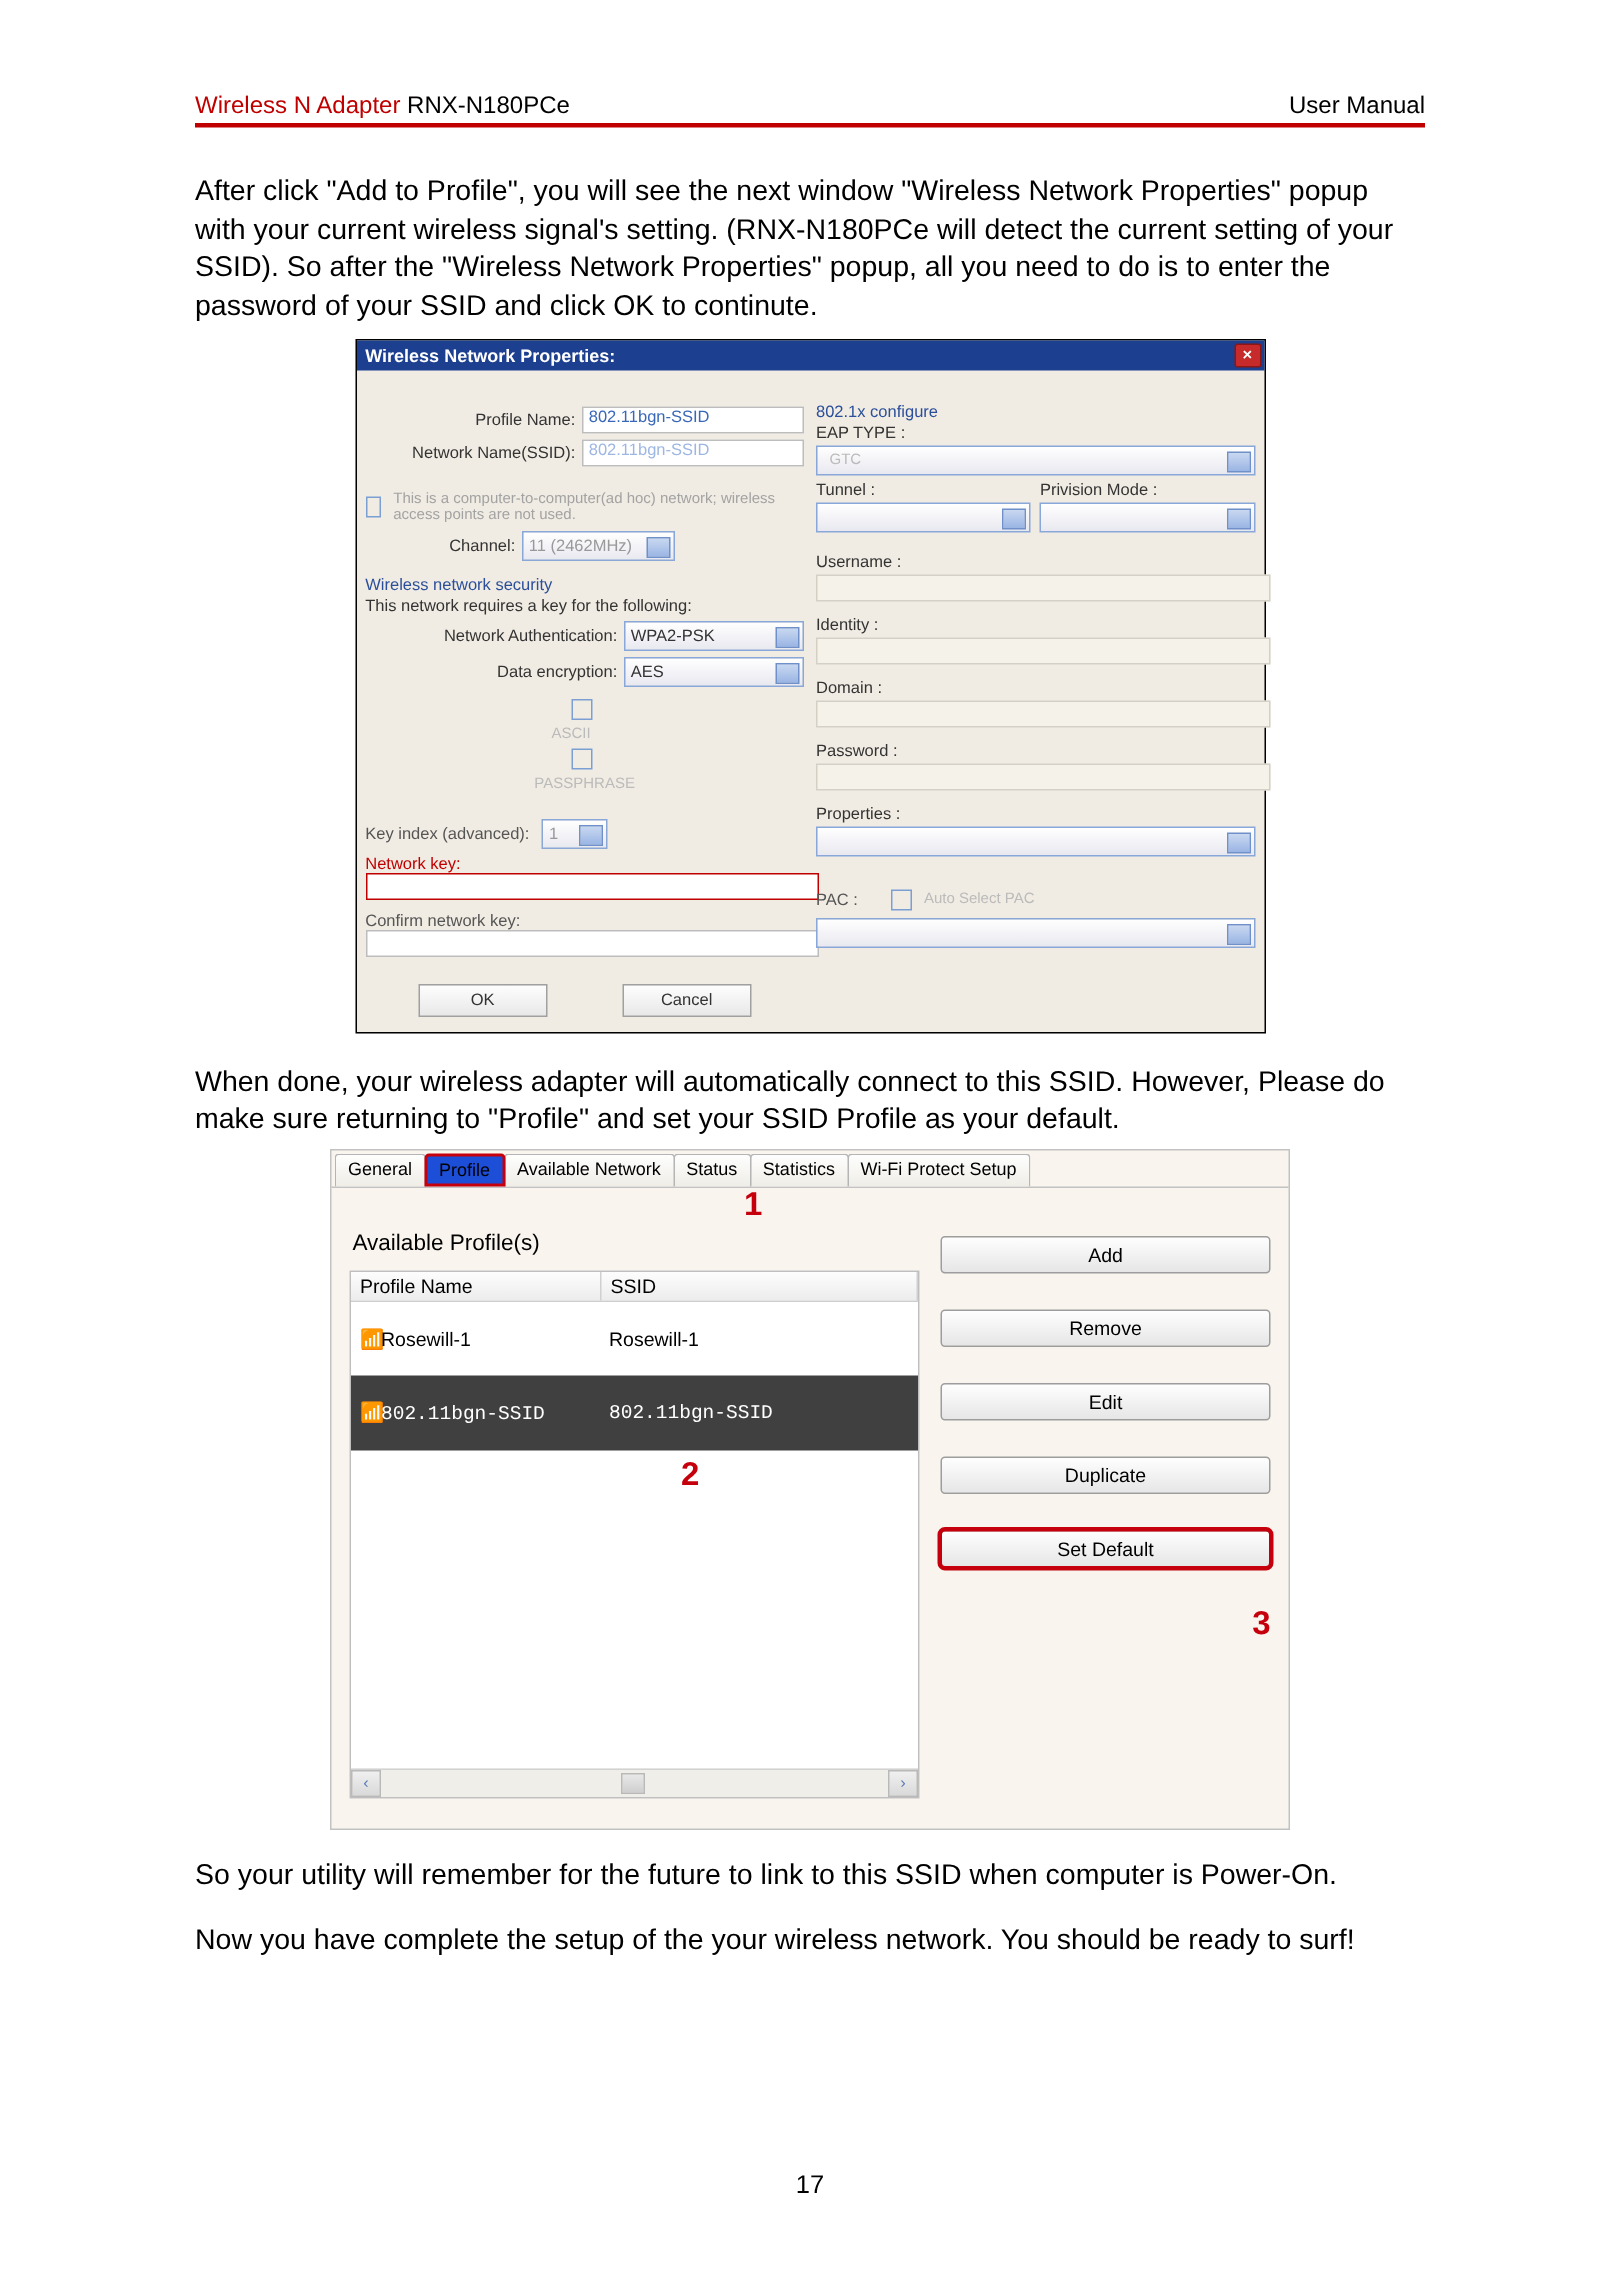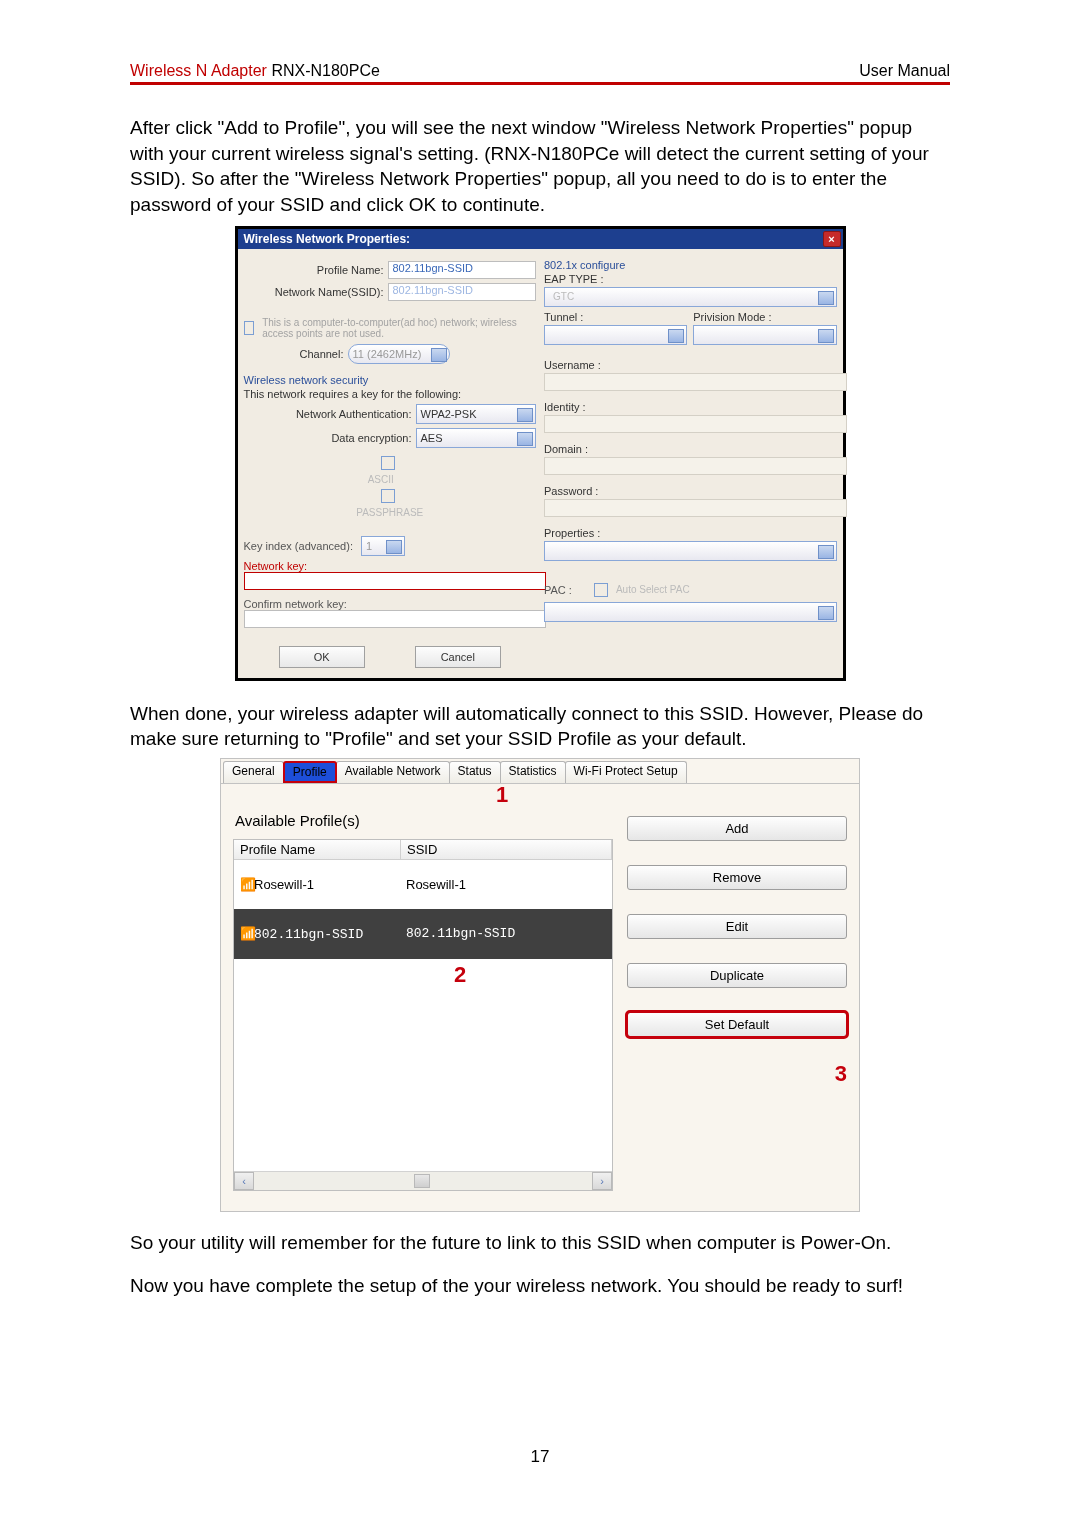--- a/index.html
+++ b/index.html
@@ -28,21 +28,21 @@
   .body-text {
     font-size: 19px;
     line-height: 1.35;
     margin: 10px 0 6px 0;
   }
 
   
   .dlg1-wrap { display:flex; justify-content:center; }
   .dlg1 {
     width: 605px;
-    border: 3px solid #000000;
+    border: 1px solid #000000;
     background: #f1ece3;
     font-size: 11px;
     color: #333;
     margin: 2px 0 10px 0;
   }
   .dlg1-title {
     background: #1d3f8f;
     color: #fff;
     font-weight: bold;
     display: flex;
@@ -53,21 +53,21 @@
   }
   .dlg1-close {
     width: 16px; height: 14px;
     background: #c62a2a;
     border: 1px solid #8a1616;
     display: inline-flex;
     align-items: center; justify-content: center;
     font-weight: bold; color: #fff; font-size: 11px;
     border-radius: 2px;
   }
-  .dlg1-body { display: flex; padding: 8px 6px 4px 6px; gap: 8px; }
+  .dlg1-body { display: flex; padding: 20px 6px 4px 6px; gap: 8px; }
   .dlg1-col { flex: 1; }
   .dlg1-row { display: flex; align-items: center; margin: 4px 0; gap: 4px; }
   .dlg1-label-r { width: 140px; text-align: right; font-size: 11px; }
   .dlg1-input {
     border: 1px solid #bdbdbd;
     background: #fff;
     height: 16px;
     font-size: 11px;
     color: #3a68b8;
     padding: 0 4px;
@@ -240,21 +240,21 @@
         <div class="dlg1-row">
           <div class="dlg1-label-r">Network Name(SSID):</div>
           <div class="dlg1-input" style="color:#9eb7e2;">802.11bgn-SSID</div>
         </div>
         <div class="dlg1-row" style="align-items:center;margin-top:16px;">
           <span class="dlg1-chk"></span>
           <span style="color:#a3a3a3;font-size:10px;line-height:1.15;">This is a computer-to-computer(ad hoc) network; wireless access points are not used.</span>
         </div>
         <div class="dlg1-row">
           <div class="dlg1-label-r" style="width:100px;">Channel:</div>
-          <div class="dlg1-select" style="width:92px;border-radius:10px;">
+          <div class="dlg1-select" style="width:92px;">
                 <span>11 (2462MHz)</span>
               </div>
         </div>
         <div class="dlg1-sectionlbl">Wireless network security</div>
         <div class="dlg1-sub">This network requires a key for the following:</div>
         <div class="dlg1-row">
           <div class="dlg1-label-r" style="width:168px;">Network Authentication:</div>
           <div class="dlg1-select" style="flex:1;color:#333;">
                 <span>WPA2-PSK</span>
               </div>

